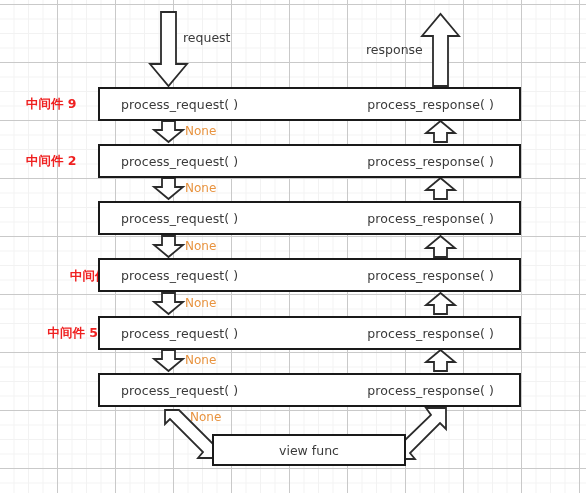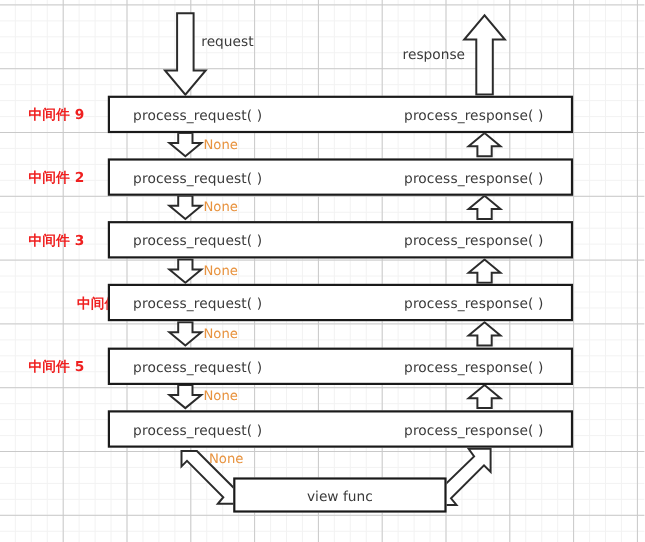--- a/index.html
+++ b/index.html
@@ -147,35 +147,34 @@
   </div>
   <div class="none-label" style="left:185px; top:124px;">None</div>
 
   <div class="mw-name" style="top:153px;">中间件 2</div>
   <div class="mw-box" style="top:144px;">
     <span class="fn-label">process_request( )</span>
     <span class="fn-label">process_response( )</span>
   </div>
   <div class="none-label" style="left:185px; top:181px;">None</div>
 
-  <div class="mw-name" style="top:211px;">中间件 3</div>
   <div class="mw-box" style="top:201px;">
     <span class="fn-label">process_request( )</span>
     <span class="fn-label">process_response( )</span>
   </div>
   <div class="none-label" style="left:185px; top:239px;">None</div>
 
   <div class="mw-name" style="top:268px;margin-left:44px;">中间件 4</div>
   <div class="mw-box" style="top:258px;">
     <span class="fn-label">process_request( )</span>
     <span class="fn-label">process_response( )</span>
   </div>
   <div class="none-label" style="left:185px; top:296px;">None</div>
 
-  <div class="mw-name" style="top:325px;">中间件 5</div>
+  <div class="mw-name" style="top:325px;text-align:right;">中间件 5</div>
   <div class="mw-box" style="top:316px;">
     <span class="fn-label">process_request( )</span>
     <span class="fn-label">process_response( )</span>
   </div>
   <div class="none-label" style="left:185px; top:353px;">None</div>
 
   <div class="mw-box" style="top:373px;">
     <span class="fn-label">process_request( )</span>
     <span class="fn-label">process_response( )</span>
   </div>

